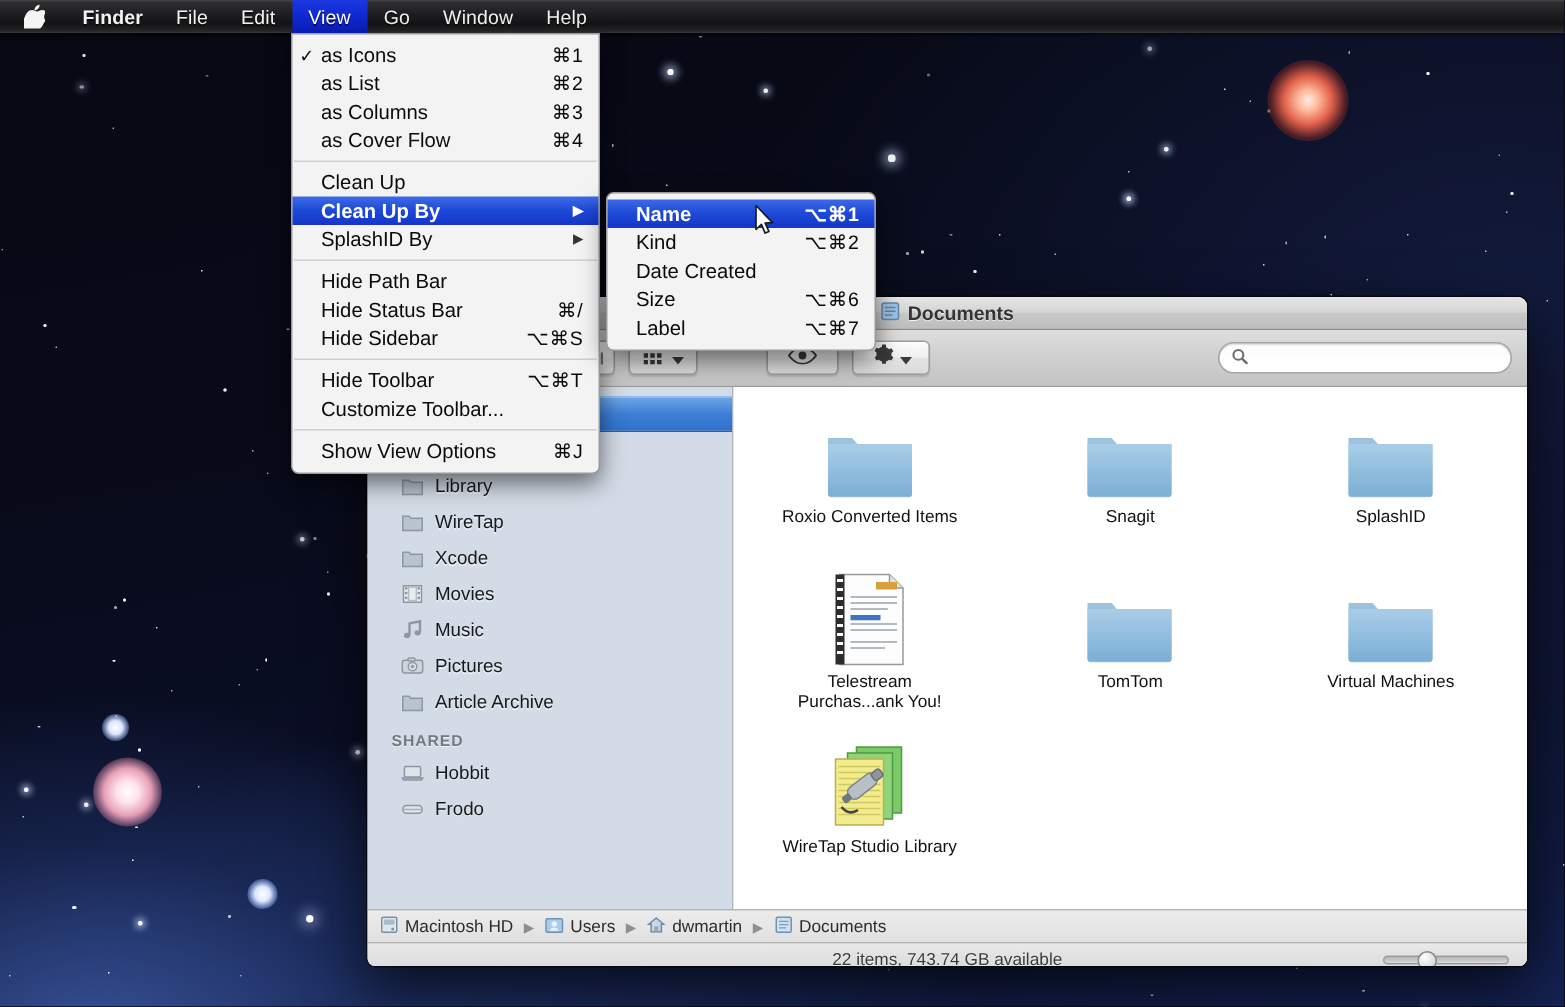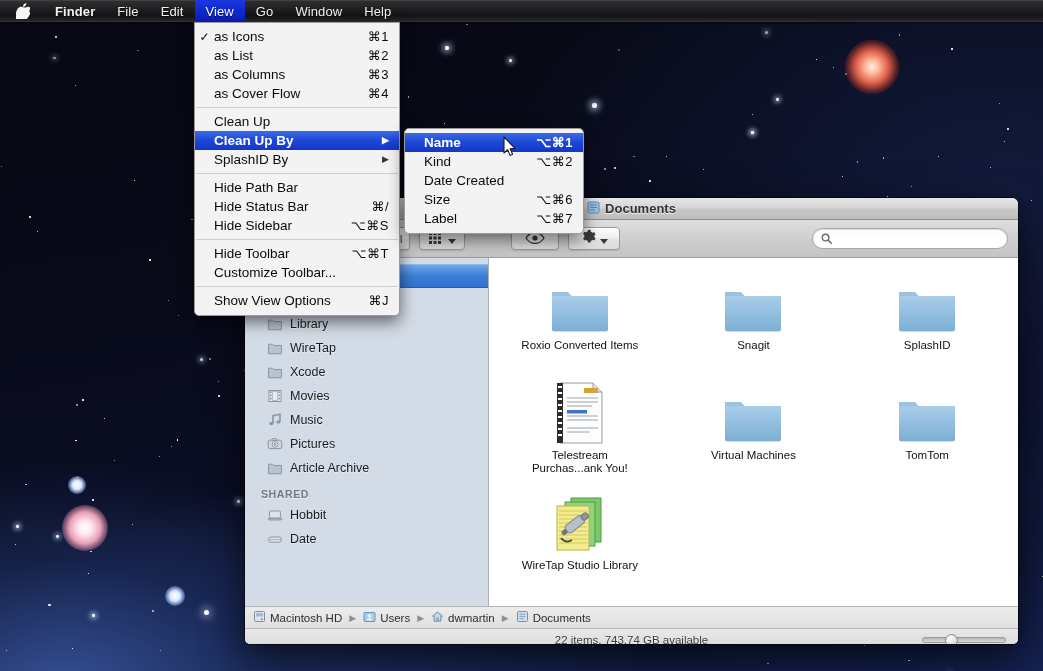--- a/index.html
+++ b/index.html
@@ -941,21 +941,21 @@
         <span>Hobbit</span>
       </div>
 
       <div class="sb-item">
         <span class="sb-ico">
           <svg width="16" height="16" viewBox="0 0 16 16">
               <rect x="1.6" y="6" width="12.8" height="5.2" rx="2.4" fill="#dfe4e9" stroke="#8d97a1"></rect>
               <path d="M1.6 8.6h12.8" stroke="#a9b2bb"></path>
             </svg>
         </span>
-        <span>Date</span>
+        <span>Frodo</span>
       </div>
     </div>
 
     <div id="fw-content">
       <div id="icongrid">
 
         <div class="fitem">
           <div class="ficon">
             <svg width="62" height="50" viewBox="0 0 62 50">
                 <path d="M3 8h16l4 4.5h36v33a2 2 0 01-2 2H5a2 2 0 01-2-2z" fill="#9dc2de"></path>
@@ -1033,46 +1033,46 @@
               <rect x="30" y="6" width="14" height="5" fill="#d8a23a"></rect>
             </svg>
           </div>
           <div class="fname">Telestream Purchas...ank You!</div>
         </div>
 
         <div class="fitem">
           <div class="ficon">
             <svg width="62" height="50" viewBox="0 0 62 50">
                 <path d="M3 8h16l4 4.5h36v33a2 2 0 01-2 2H5a2 2 0 01-2-2z" fill="#9dc2de"></path>
+                <path d="M3 12h56v33a2 2 0 01-2 2H5a2 2 0 01-2-2z" fill="url(#fg4)"></path>
+                <defs>
+                  <linearGradient id="fg4" x1="0" y1="0" x2="0" y2="1">
+                    <stop offset="0" stop-color="#a9cde8"></stop>
+                    <stop offset="1" stop-color="#7bafd4"></stop>
+                  </linearGradient>
+                </defs>
+              </svg>
+          </div>
+          <div class="fname">TomTom</div>
+        </div>
+
+        <div class="fitem">
+          <div class="ficon">
+            <svg width="62" height="50" viewBox="0 0 62 50">
+                <path d="M3 8h16l4 4.5h36v33a2 2 0 01-2 2H5a2 2 0 01-2-2z" fill="#9dc2de"></path>
                 <path d="M3 12h56v33a2 2 0 01-2 2H5a2 2 0 01-2-2z" fill="url(#fg5)"></path>
                 <defs>
                   <linearGradient id="fg5" x1="0" y1="0" x2="0" y2="1">
                     <stop offset="0" stop-color="#a9cde8"></stop>
                     <stop offset="1" stop-color="#7bafd4"></stop>
                   </linearGradient>
                 </defs>
               </svg>
           </div>
           <div class="fname">Virtual Machines</div>
-        </div>
-
-        <div class="fitem">
-          <div class="ficon">
-            <svg width="62" height="50" viewBox="0 0 62 50">
-                <path d="M3 8h16l4 4.5h36v33a2 2 0 01-2 2H5a2 2 0 01-2-2z" fill="#9dc2de"></path>
-                <path d="M3 12h56v33a2 2 0 01-2 2H5a2 2 0 01-2-2z" fill="url(#fg4)"></path>
-                <defs>
-                  <linearGradient id="fg4" x1="0" y1="0" x2="0" y2="1">
-                    <stop offset="0" stop-color="#a9cde8"></stop>
-                    <stop offset="1" stop-color="#7bafd4"></stop>
-                  </linearGradient>
-                </defs>
-              </svg>
-          </div>
-          <div class="fname">TomTom</div>
         </div>
 
         <div class="fitem">
           <div class="ficon">
             <svg width="58" height="60" viewBox="0 0 58 60">
               <rect x="20" y="4" width="30" height="44" fill="#7cc96a" stroke="#4e9a3e"></rect>
               <rect x="14" y="8" width="30" height="44" fill="#8fd47c" stroke="#4e9a3e"></rect>
               <rect x="6" y="12" width="32" height="44" fill="#f2ec8e" stroke="#b8b048"></rect>
               <g stroke="#cfc85f" stroke-width="1">
                   <line x1="8" y1="17" x2="36" y2="17"></line>

